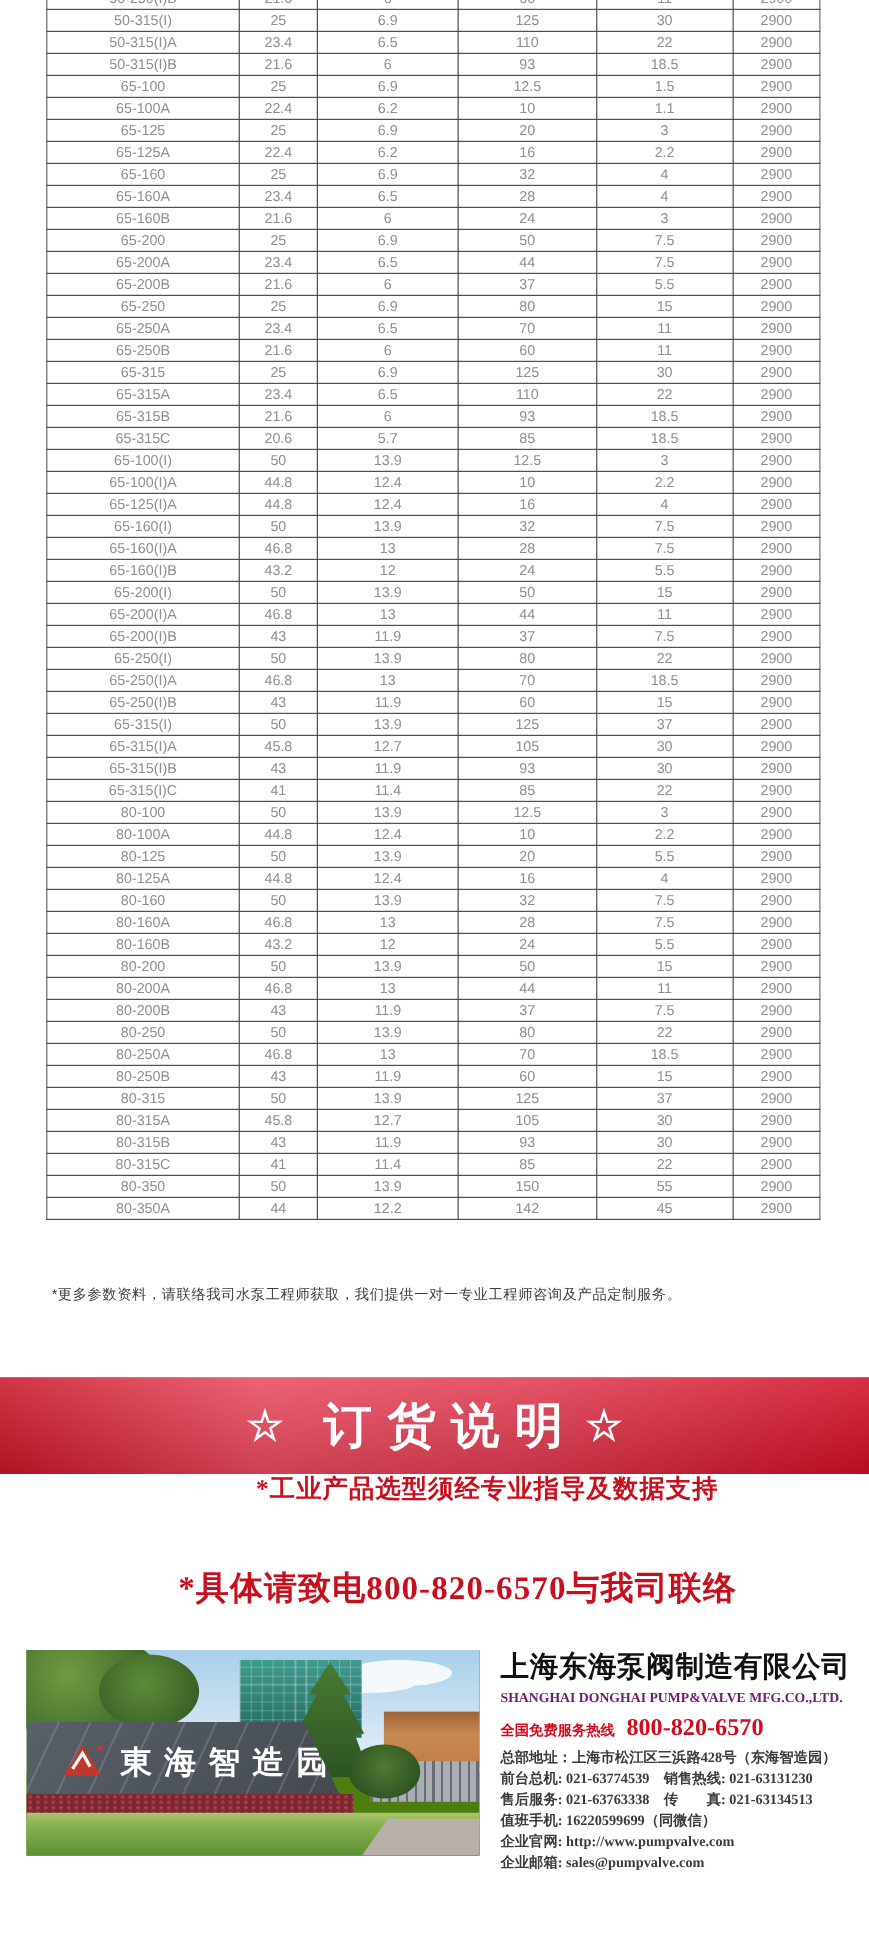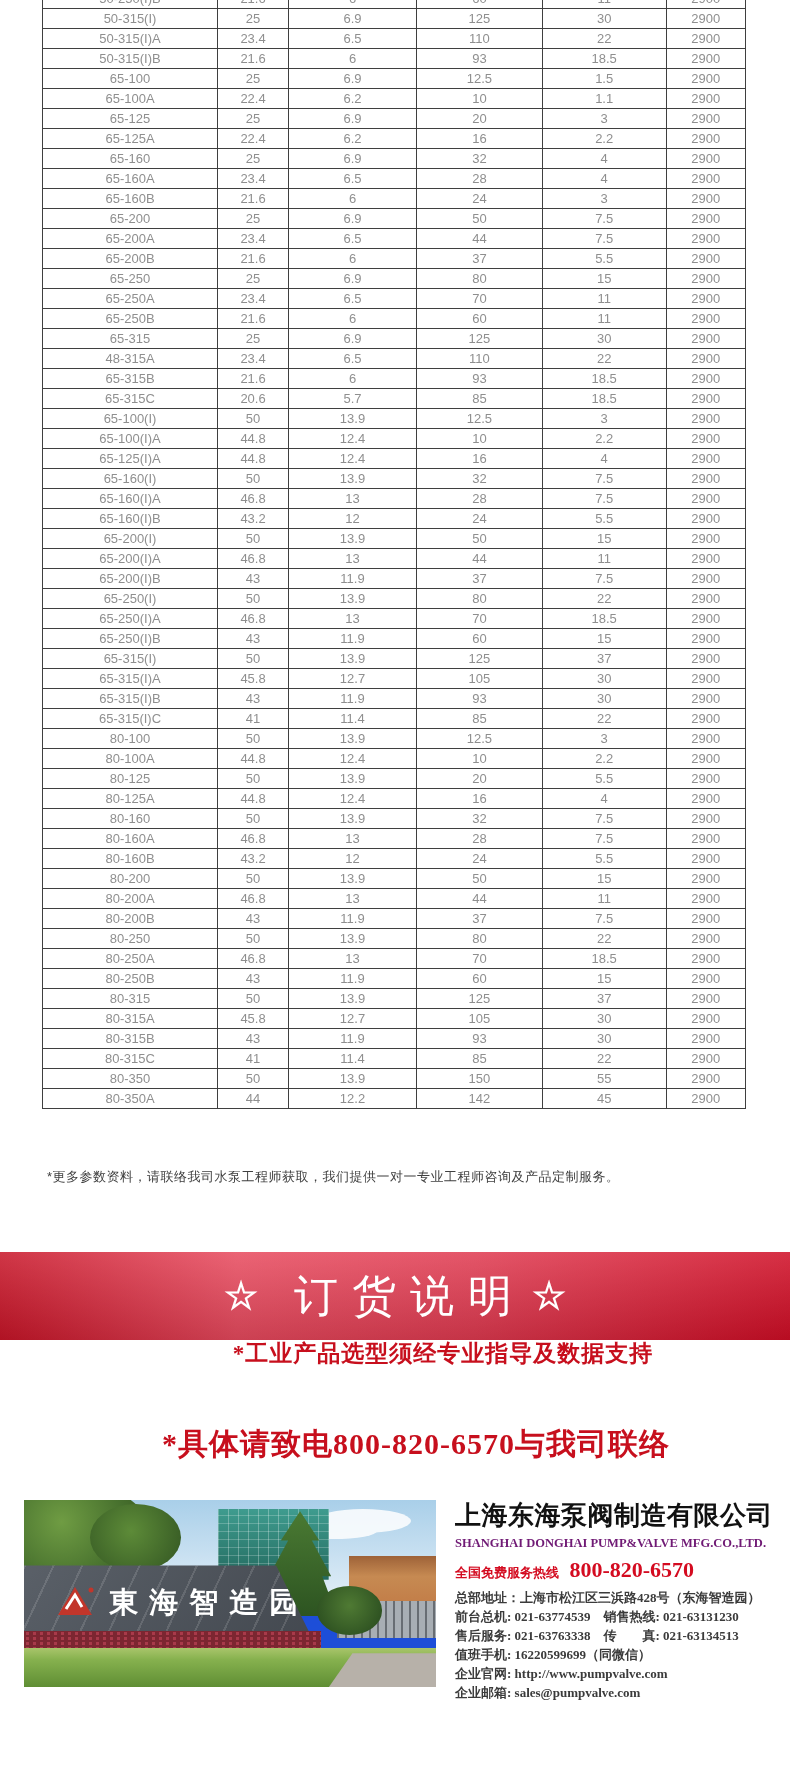--- a/index.html
+++ b/index.html
@@ -16,34 +16,34 @@
 
   
   .note{position:absolute;left:47px;top:1168px;width:700px;font-size:13px;color:#404040;
         letter-spacing:0.5px;}
 
   
   .banner{position:absolute;left:0;top:1252px;width:790px;height:88px;
           background-image:linear-gradient(180deg,rgba(255,255,255,0.14),rgba(0,0,0,0.12)),
                            linear-gradient(90deg,#c81528 0%,#e84a5e 30%,#e03a50 60%,#d00e26 100%);
           display:flex;align-items:center;justify-content:center;}
-  .banner-title{color:#ffffff;font-size:44px;font-weight:normal;letter-spacing:14px;margin:0 6px 0 36px;}
+  .banner-title{color:#ffffff;font-size:44px;font-weight:bold;letter-spacing:14px;margin:0 6px 0 36px;}
   .banner .star{color:#ffffff;font-size:38px;font-weight:bold;}
 
   
   .slogan{position:absolute;left:0;width:790px;text-align:center;font-weight:bold;color:#c70f1d;
           font-family:"Liberation Serif",serif;}
   .slogan1{top:1338px;font-size:23px;letter-spacing:1px;margin-left:48px;}
   .slogan2{top:1424px;font-size:30px;letter-spacing:1px;padding-left:21px;}
 
   
   .footer{position:absolute;left:0;top:1498px;width:790px;height:200px;}
 
   
-  .photo{position:absolute;left:24px;top:2px;width:412px;height:187px;overflow:hidden;background:#1d4ed8;}
+  .photo{position:absolute;left:24px;top:2px;width:412px;height:187px;overflow:hidden;background:#4d7c0f;}
   .sky{position:absolute;left:0;top:0;width:100%;height:60%;
        background:linear-gradient(180deg,#a9cfe9 0%,#dcebf6 80%,#eef5fa 100%);}
   .cloud{position:absolute;right:6%;top:5%;width:96px;height:24px;border-radius:50%;
          background:#ffffff;opacity:.85;box-shadow:-30px 10px 0 -4px #ffffff;}
   .glass-building{position:absolute;left:47%;top:5%;width:27%;height:38%;
        background-image:repeating-linear-gradient(90deg,rgba(255,255,255,.28) 0 1px,transparent 1px 10px),
                         repeating-linear-gradient(0deg,rgba(255,255,255,.22) 0 1px,transparent 1px 8px),
                         linear-gradient(180deg,#3f9c8f,#23695e);}
   .dark-roof{position:absolute;left:0;top:16%;width:13%;height:22%;background:#565b60;}
   .tree-left{position:absolute;left:-6%;top:-8%;width:36%;height:52%;border-radius:46%;
@@ -240,21 +240,21 @@
           </tr>
           <tr>
             <td>65-315</td>
             <td>25</td>
             <td>6.9</td>
             <td>125</td>
             <td>30</td>
             <td>2900</td>
           </tr>
           <tr>
-            <td>48-315A</td>
+            <td>65-315A</td>
             <td>23.4</td>
             <td>6.5</td>
             <td>110</td>
             <td>22</td>
             <td>2900</td>
           </tr>
           <tr>
             <td>65-315B</td>
             <td>21.6</td>
             <td>6</td>

